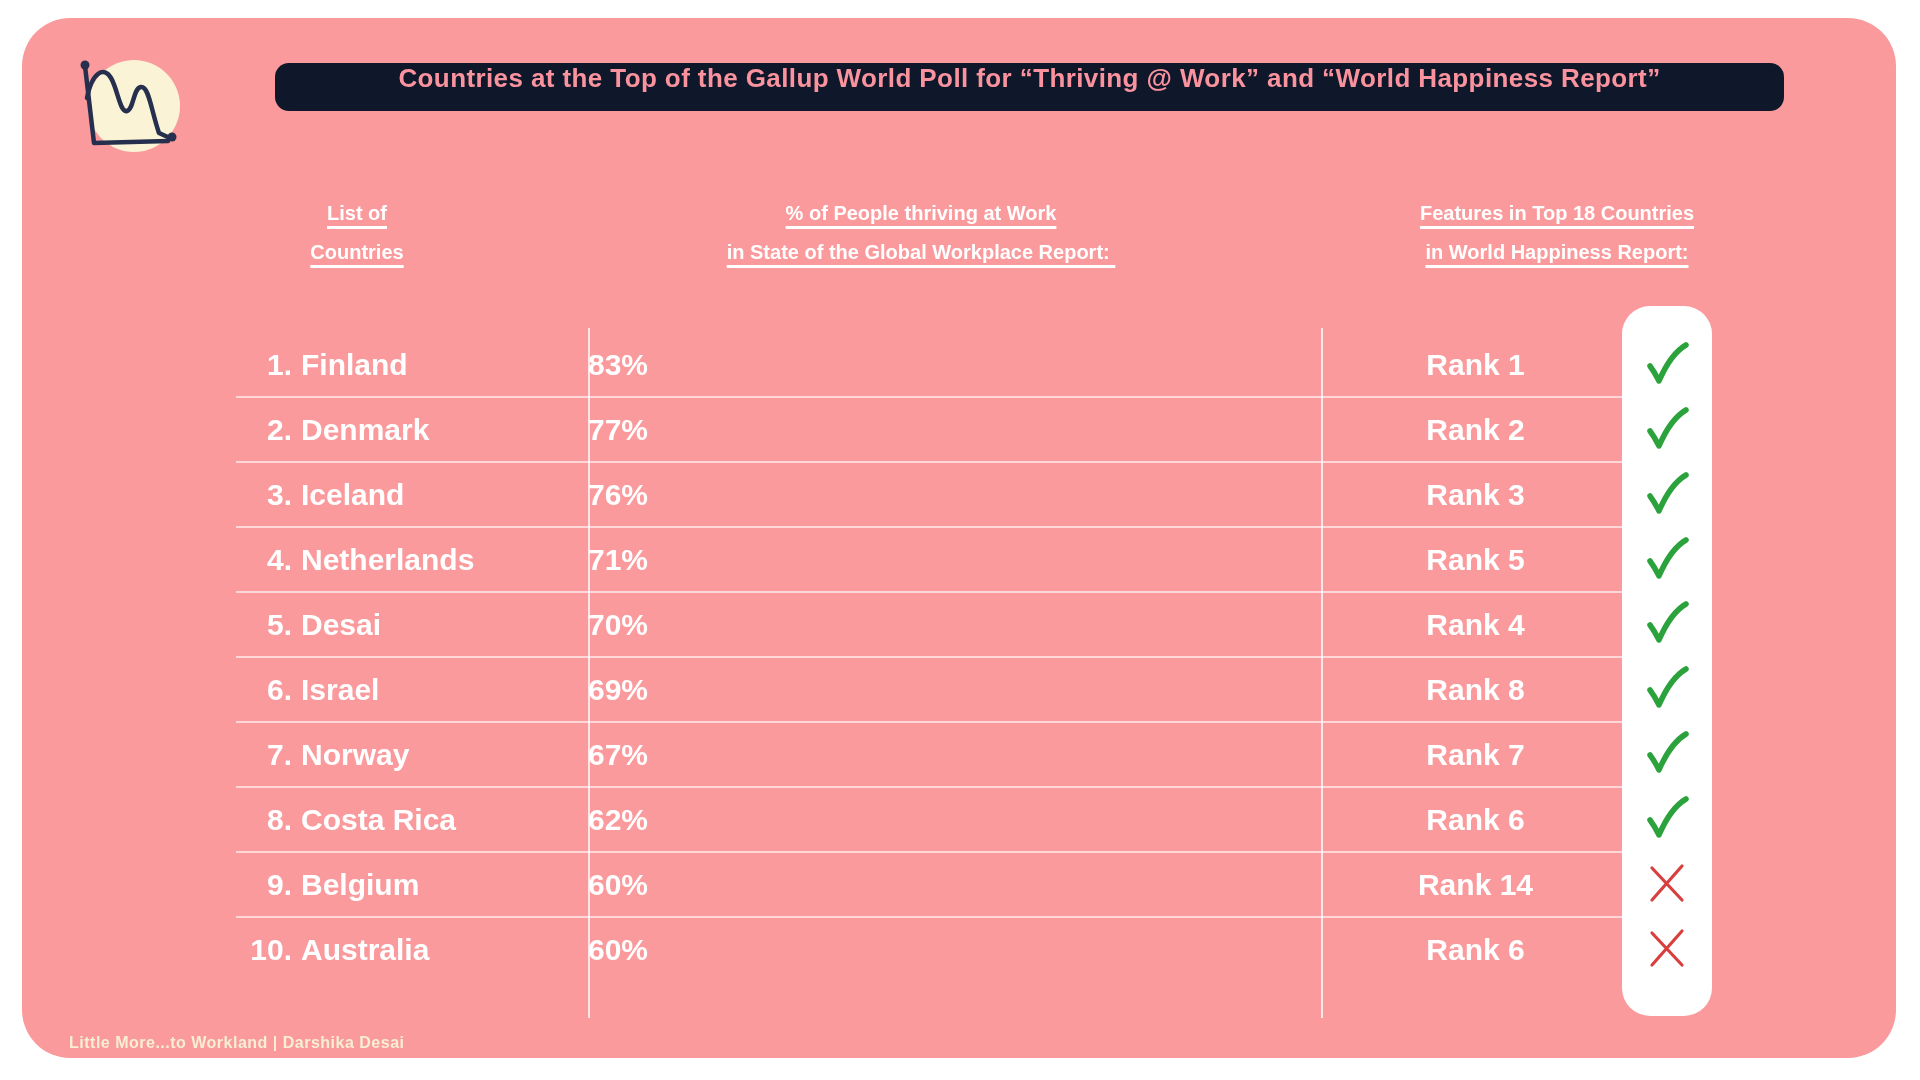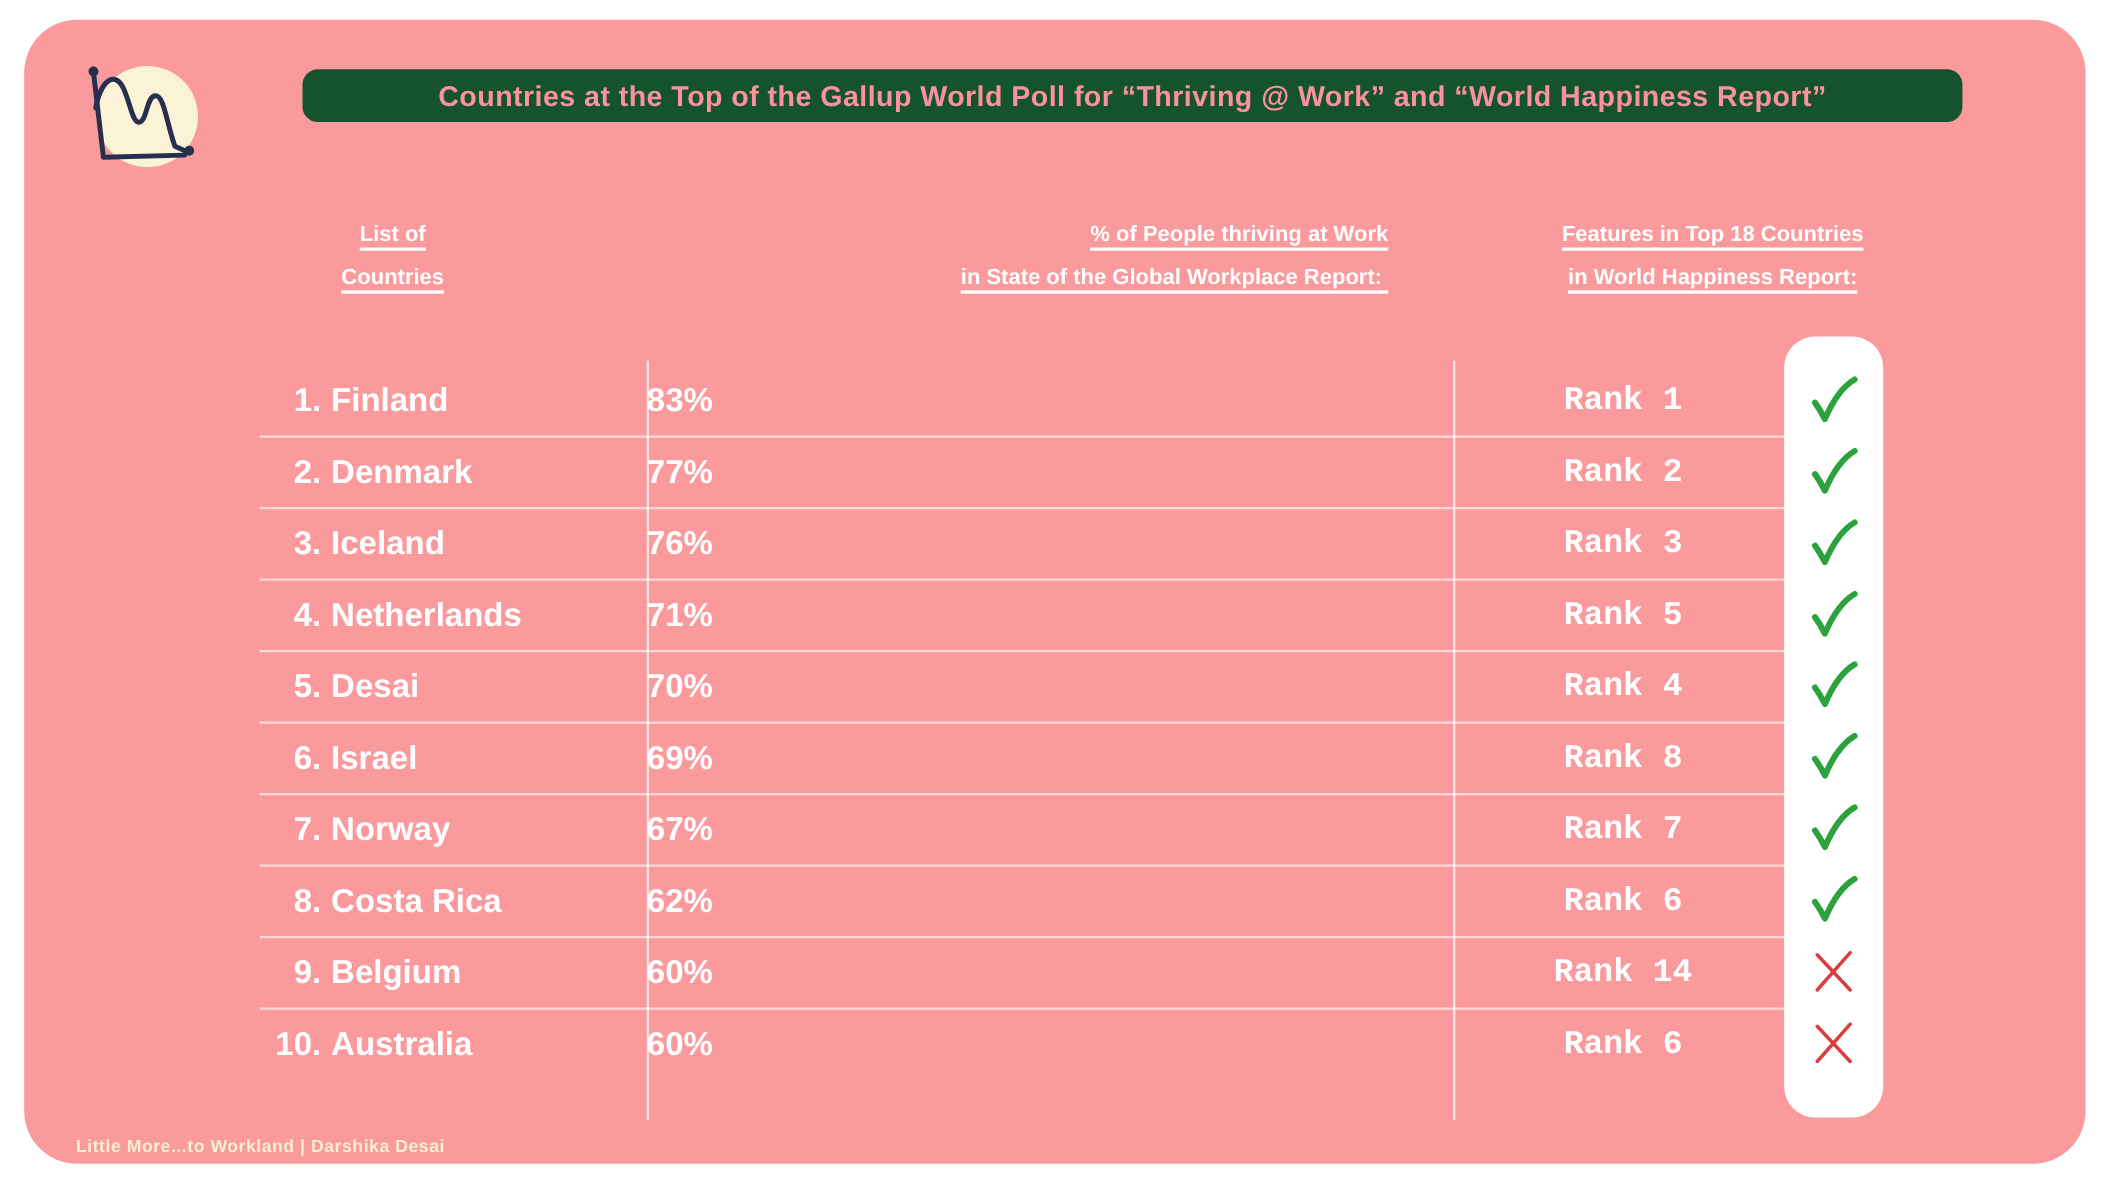--- a/index.html
+++ b/index.html
@@ -3,41 +3,41 @@
 <meta charset="utf-8">
 <style>
   * { margin:0; padding:0; box-sizing:border-box; }
   html,body { width:1920px; height:1080px; background:#ffffff; overflow:hidden;
               font-family:"Liberation Sans", sans-serif; }
   .page { position:relative; width:1920px; height:1080px; background:#ffffff; }
   .card { position:absolute; left:22px; top:18px; width:1874px; height:1040px;
           background:#FB9A9C; border-radius:48px; }
   .logo { position:absolute; left:48px; top:32px; width:122px; height:118px; }
   .title-pill { position:absolute; left:253px; top:45px; width:1509px; height:48px;
-                background:#14532d; border-radius:14px; display:flex; align-items:center;
+                background:#0f172a; border-radius:14px; display:flex; 
                 justify-content:center; }
   .title-pill span { color:#FA939E; font-size:26px; font-weight:700; letter-spacing:0.4px;
                      white-space:nowrap; }
   .col-head { position:absolute; top:176px; text-align:center; color:#ffffff;
               font-size:20px; font-weight:700; line-height:39px; }
   .col-head div { text-decoration:underline; text-decoration-thickness:2.5px;
                   text-underline-offset:6px; white-space:pre; }
   .col-head.c1 { left:210px; width:250px; }
-  .col-head.c2 { left:590px; width:650px;text-align:right; }
+  .col-head.c2 { left:574px; width:650px; }
   .col-head.c3 { left:1310px; width:450px; }
   .tbl { position:absolute; left:214px; top:315px; width:1386px; height:648px;
          display:flex; flex-direction:column; }
   .row { flex:1; display:flex; align-items:center; color:#ffffff; font-weight:700;
          font-size:30px; border-bottom:2px solid rgba(255,255,255,0.62); }
   .row:last-child { border-bottom:none; }
   .cell-country { width:352px; display:flex; align-items:baseline; }
   .cell-country .num { display:inline-block; width:56px; text-align:right; }
   .cell-country .nm  { margin-left:9px; }
   .cell-pct { width:733px; text-align:left; }
-  .cell-rank { width:265px; text-align:center; padding-left:44px;font-family:Liberation Mono, monospace; }
+  .cell-rank { width:265px; text-align:center; padding-left:44px; }
   .vline { position:absolute; top:310px; width:2px; height:690px;
            background:rgba(255,255,255,0.75); }
   .vline.v1 { left:566px; } .vline.v2 { left:1299px; }
   .check-panel { position:absolute; left:1600px; top:288px; width:90px; height:710px;
                  background:#ffffff; border-radius:28px; }
   .mark { position:absolute; left:1619px; width:52px; height:52px; }
   .footer { position:absolute; left:47px; top:1016px; color:#F6EFD6; font-size:16px;
             font-weight:700; letter-spacing:0.5px; }
 </style>
 </head>

